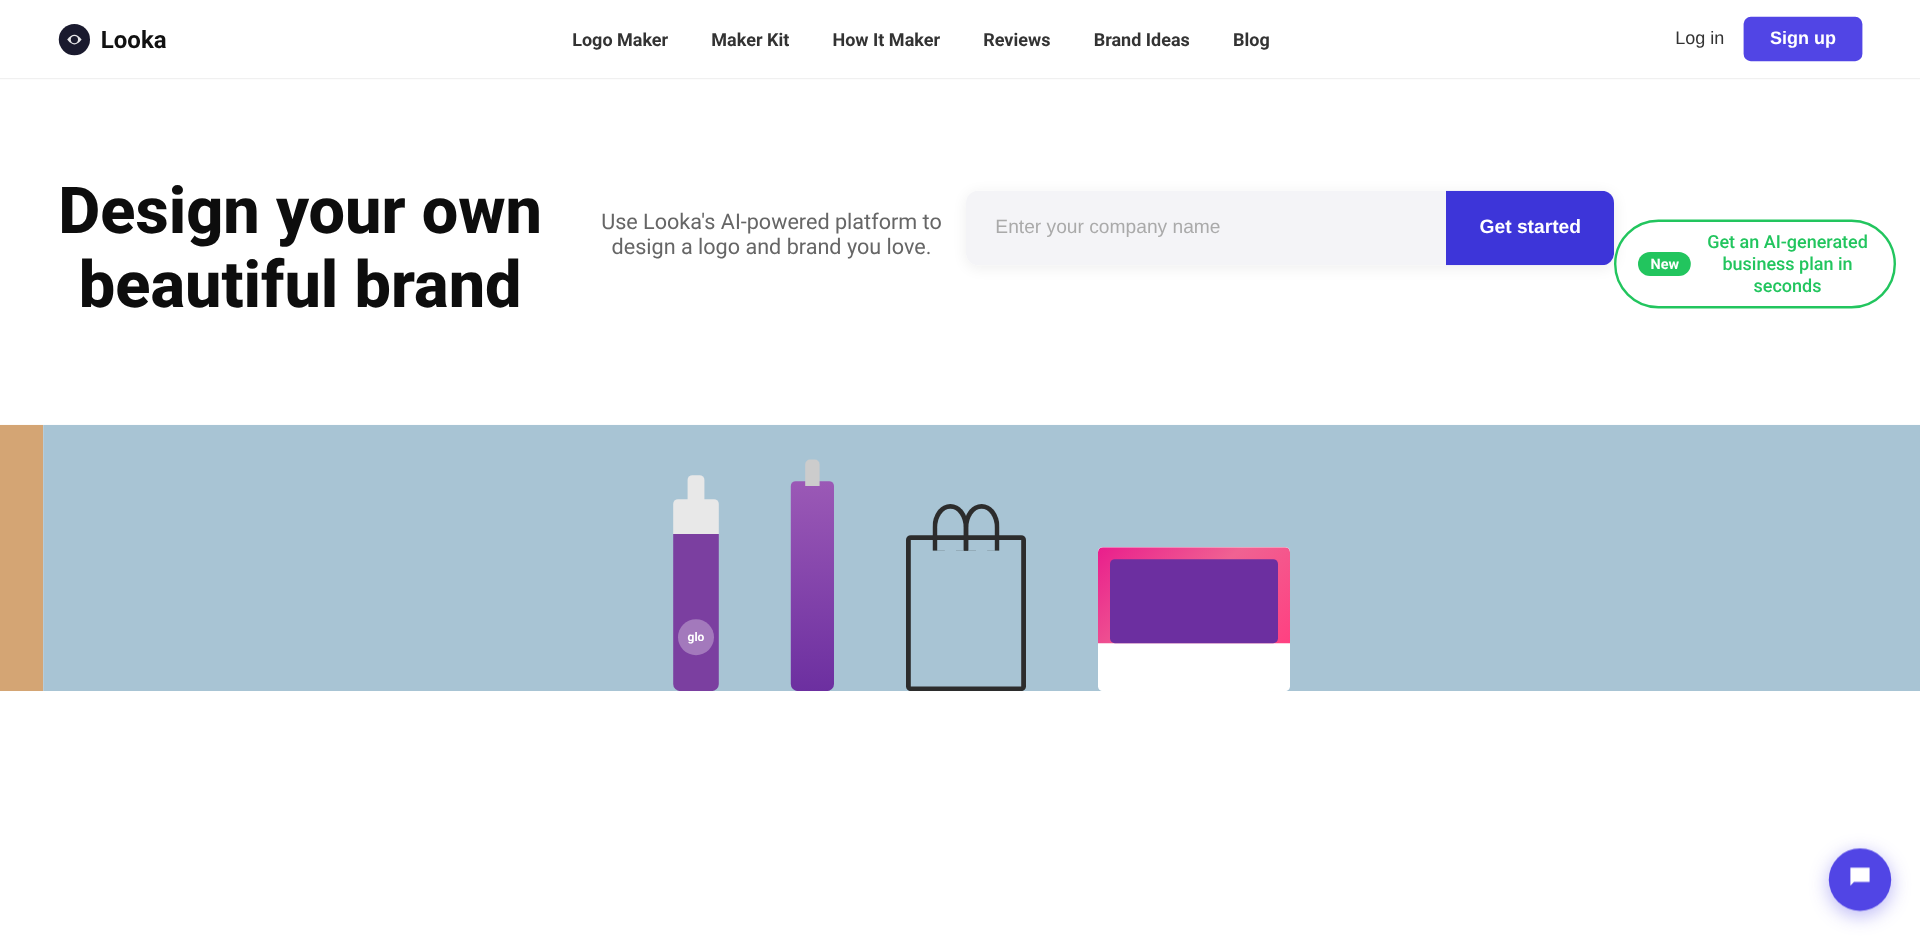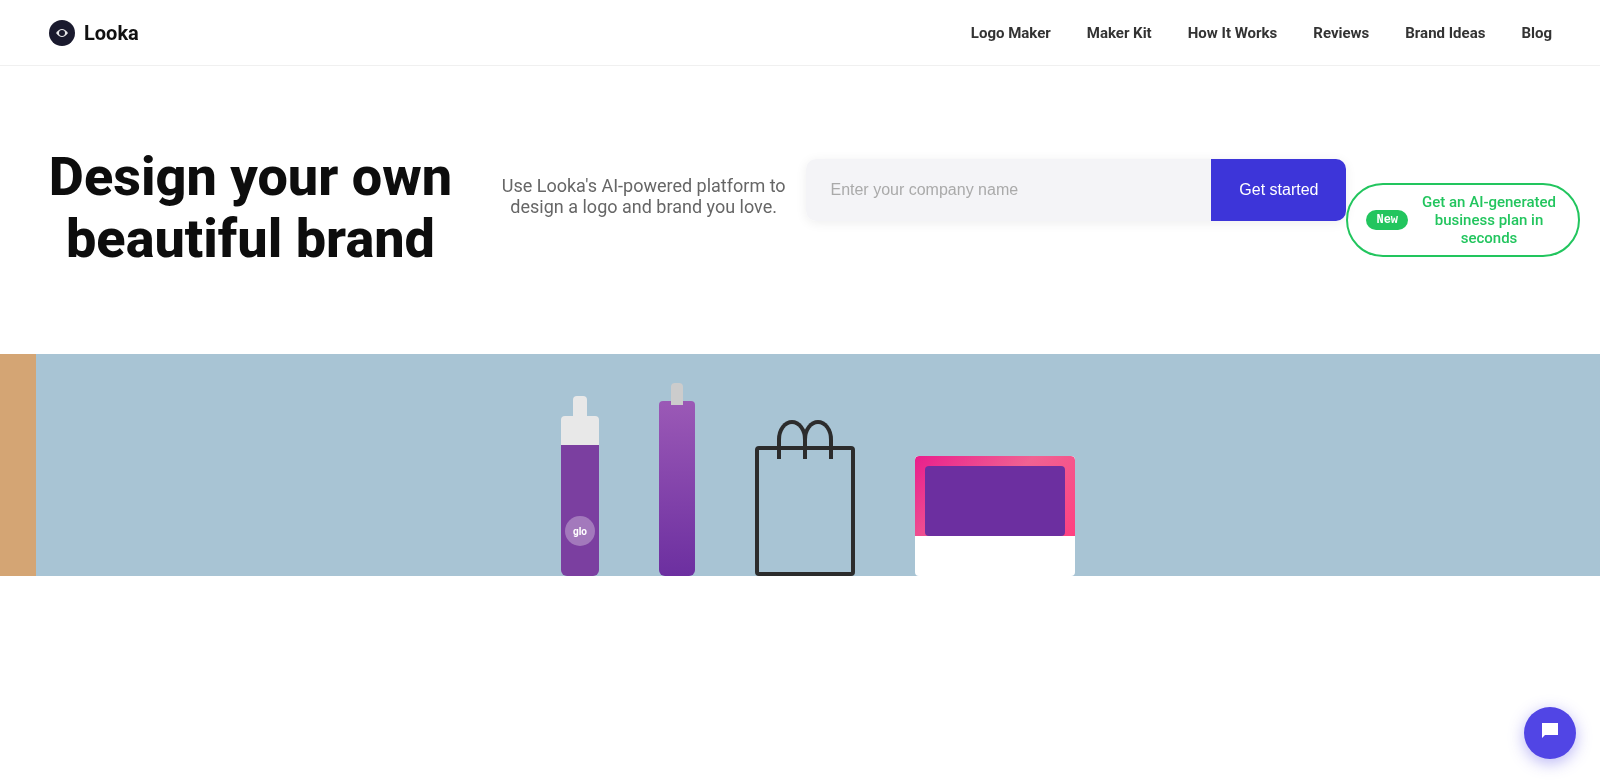--- a/index.html
+++ b/index.html
@@ -136,21 +136,21 @@
     .hero-input::placeholder {
       color: #aaa;
     }
 
     .btn-get-started {
       background: #3d35d9;
       color: #fff;
       border: none;
       padding: 0 28px;
       font-size: 16px;
-      font-weight: 400;
+      font-weight: 700;
       cursor: pointer;
       height: 62px;
       white-space: nowrap;
     }
 
     .new-badge-row {
       display: flex;
       align-items: center;
       justify-content: center;
       margin-bottom: 0;
@@ -166,21 +166,20 @@
       cursor: pointer;
     }
 
     .badge-new {
       background: #22c55e;
       color: #fff;
       font-size: 12px;
       font-weight: 700;
       border-radius: 50px;
       padding: 3px 10px;
-      font-family: Liberation Mono, monospace;
     }
 
     .badge-text {
       color: #22c55e;
       font-size: 15px;
       font-weight: 500;
     }
 
     
     .bottom-section {
@@ -374,33 +373,37 @@
   </div>
 
   <ul class="nav-links">
     <li>
       <a>Logo Maker</a>
     </li>
     <li>
       <a>Maker Kit</a>
     </li>
     <li>
-      <a>How It Works</a>
+      <a>How It Maker</a>
     </li>
     <li>
       <a>Reviews</a>
     </li>
     <li>
       <a>Brand Ideas</a>
     </li>
     <li>
       <a>Blog</a>
     </li>
   </ul>
 
+  <div class="nav-actions">
+    <button class="btn-login">Log in</button>
+    <button class="btn-signup">Sign up</button>
+  </div>
 </nav>
 
 <section class="hero">
   <h1 class="hero-title">Design your own beautiful brand</h1>
   <p class="hero-subtitle">Use Looka's AI-powered platform to design a logo and brand you love.</p>
 
   <div class="hero-input-row">
     <input class="hero-input" type="text" placeholder="Enter your company name" style="">
     <button class="btn-get-started">Get started</button>
   </div>

